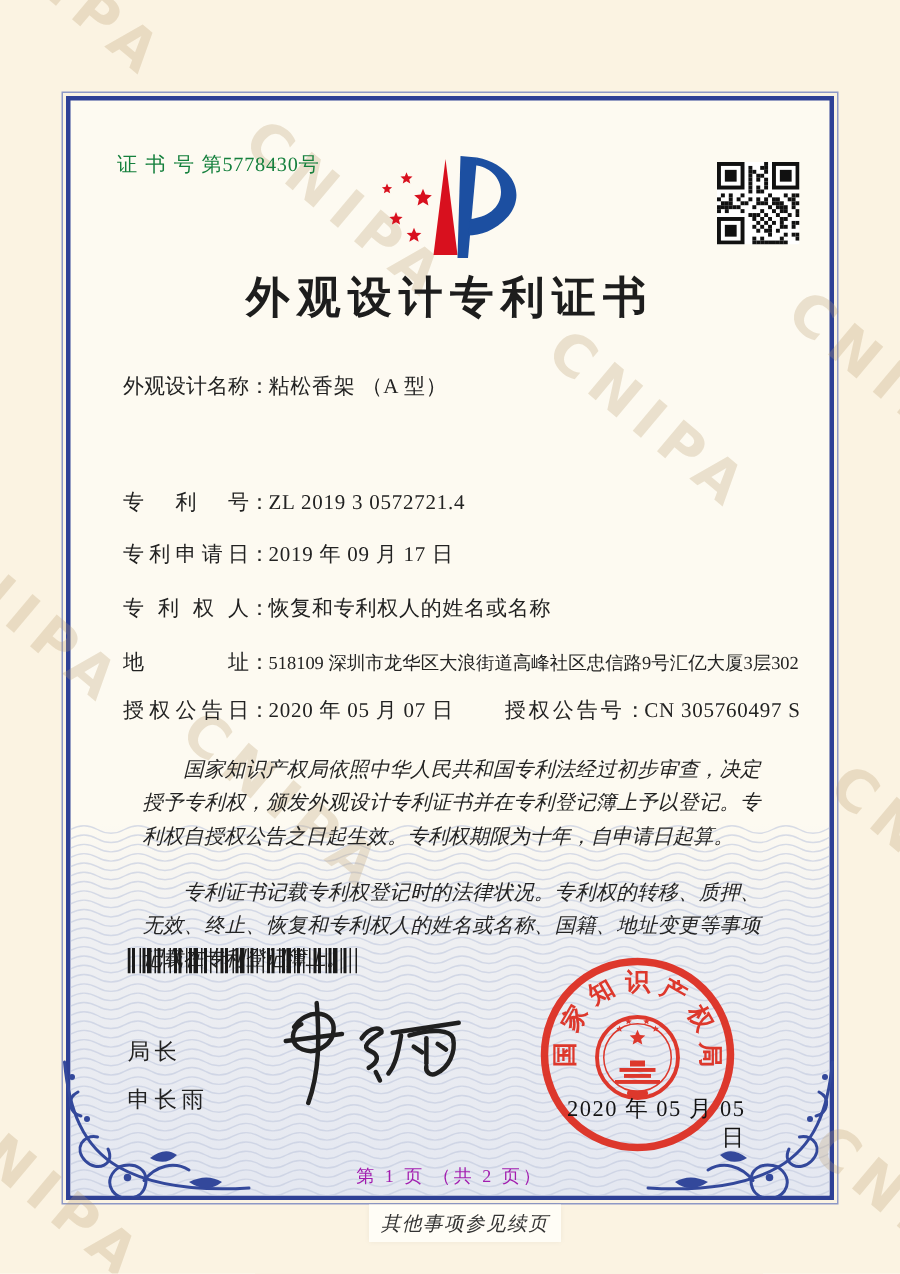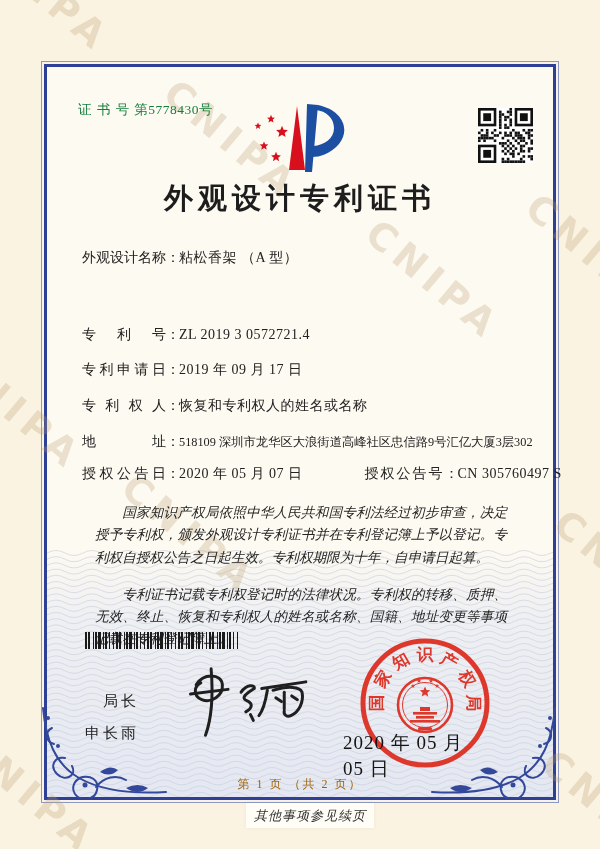--- a/index.html
+++ b/index.html
@@ -38,42 +38,42 @@
   .title{
     position:absolute;left:0;top:179px;width:600px;text-align:center;
     font-size:29px;font-weight:700;letter-spacing:5px;color:#1d1d1d;font-family:Liberation Serif, serif;
   }
   .frow{position:absolute;left:82px;font-size:14px;white-space:nowrap;color:#222;}
   .flabel{display:inline-block;width:84px;text-align:justify;text-align-last:justify;vertical-align:top;}
   .fcolon{display:inline-block;width:13px;}
   .fvalue{letter-spacing:.5px;text-align:right;}
   .fvalue.small{font-size:12.3px;letter-spacing:0;}
   .pairgap{display:inline-block;width:34px;}
-  .plabel{letter-spacing:2px;margin-left:28px;}
+  .plabel{letter-spacing:2px;}
   .body-text{
     position:absolute;left:80px;top:487px;width:442px;
     font-size:13.6px;line-height:1.64;text-align:justify;color:#242424;
     font-style:italic;
   }
   .body-text p{margin:15px;text-indent:2em;}
   .barcode{position:absolute;left:85px;top:632px;}
   .signer{position:absolute;left:85px;top:692px;font-size:15px;letter-spacing:3px;color:#222;}
-  .signer div{margin-bottom:13px;text-align:right;}
+  .signer div{margin-bottom:13px;}
   .sig{position:absolute;left:168px;top:660px;}
   .seal{position:absolute;left:350px;top:628px;opacity:.93;}
   .seal-date{
-    position:absolute;left:343px;top:730px;width:128px;text-align:left;
-    font-size:19px;letter-spacing:1px;color:#141414;z-index:4;
+    position:absolute;left:369px;top:730px;width:128px;text-align:right;
+    font-size:15px;letter-spacing:1px;color:#141414;z-index:4;
   }
   .flourish{position:absolute;z-index:4;}
   .flourish.left{left:38px;top:706px;}
   .flourish.right{left:430px;top:706px;transform:scaleX(-1);}
   .page-foot{
     position:absolute;left:0;top:776px;width:600px;text-align:center;
-    font-size:12px;letter-spacing:2px;color:#a16207;
+    font-size:12px;letter-spacing:2px;color:#a21caf;
   }
   .note-chip{
     position:absolute;left:246px;top:803px;width:128px;height:25px;
     background:#fffdf6;box-shadow:0 0 4px rgba(0,0,0,.05);
     text-align:center;line-height:25px;font-size:13px;font-style:italic;
     letter-spacing:1px;color:#333;z-index:3;
   }
 </style>
 </head>
 <body>

